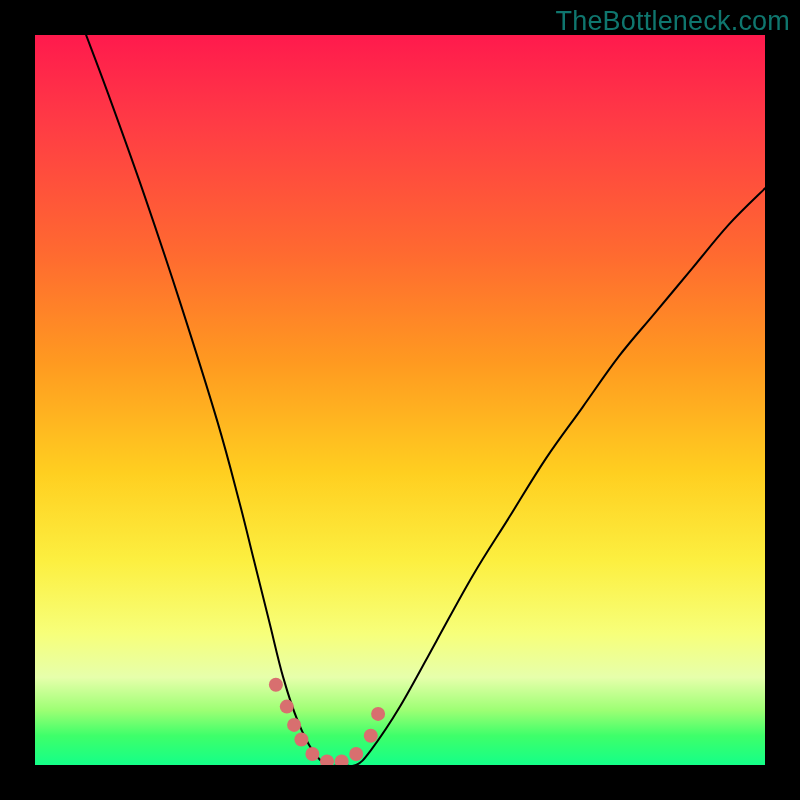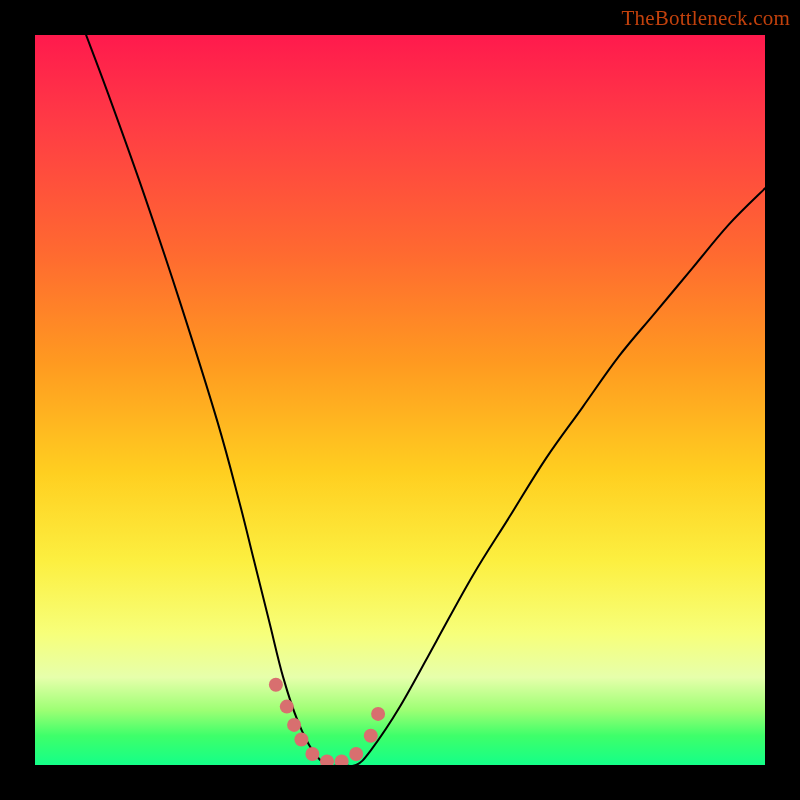--- a/index.html
+++ b/index.html
@@ -7,23 +7,23 @@
   .frame {
     position: relative;
     width: 800px;
     height: 800px;
     background: #000;
   }
   .attribution {
     position: absolute;
     top: 6px;
     right: 10px;
-    color: #c2410c;
-    font-family: Liberation Serif, serif;
-    font-size: 21px;
+    color: #0f766e;
+    font-family: Liberation Sans, sans-serif;
+    font-size: 27px;
     letter-spacing: 0.2px;
     z-index: 3;
   }
   .plot-area {
     position: absolute;
     left: 35px;
     top: 35px;
     width: 730px;
     height: 730px;
     

